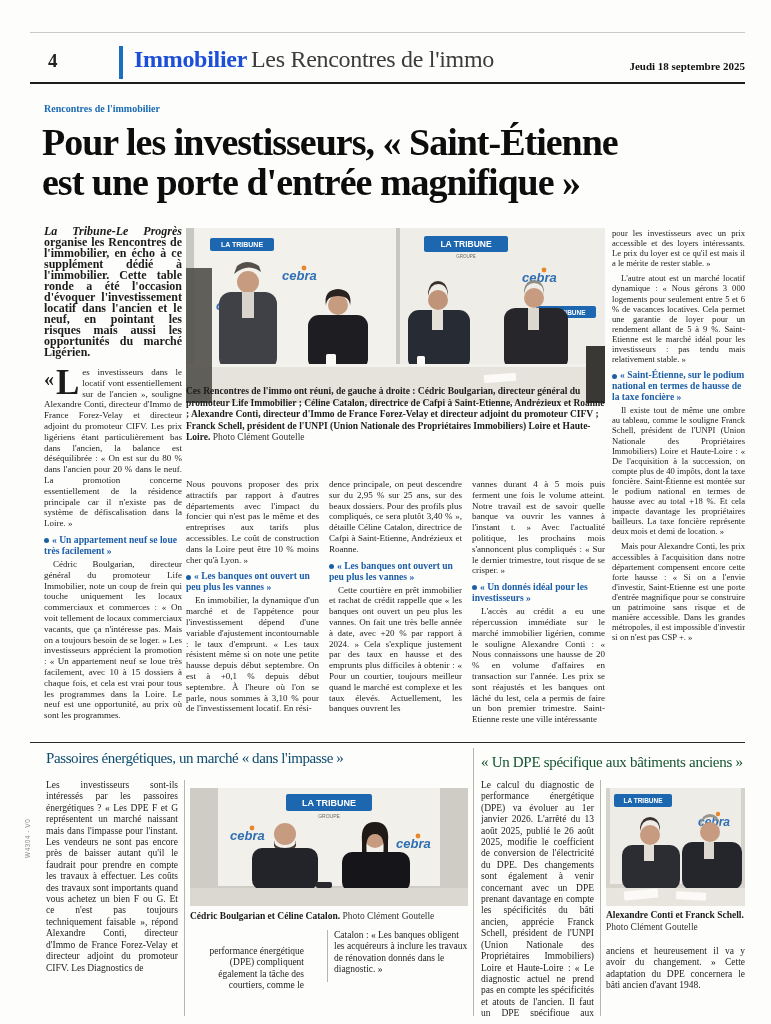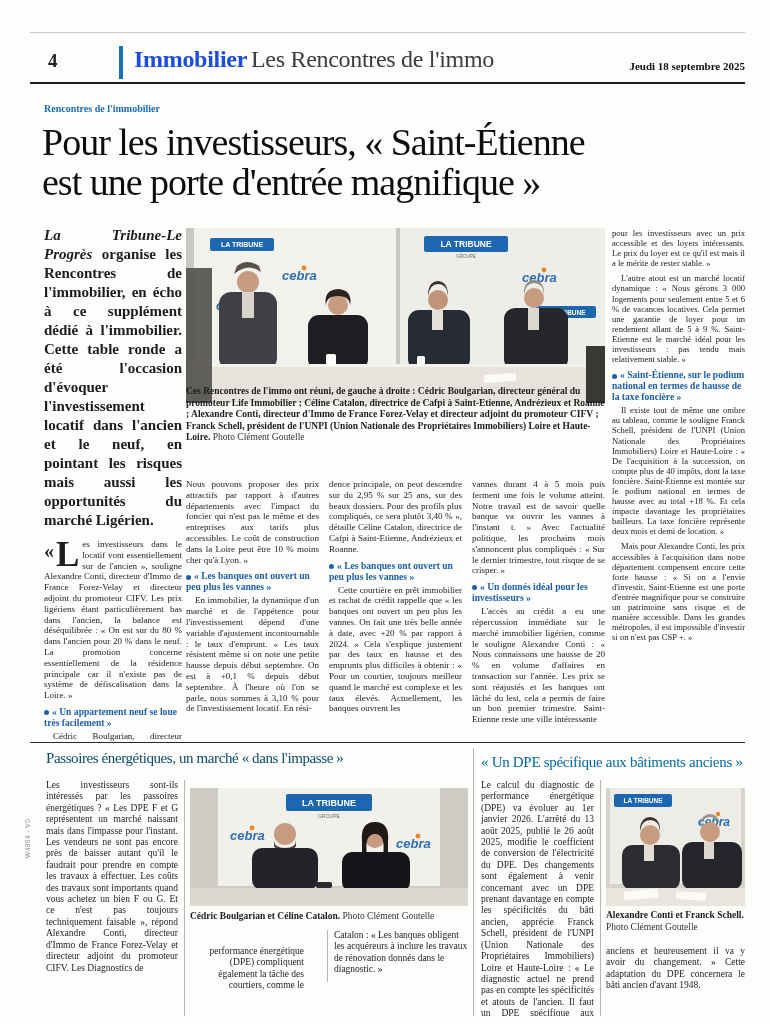--- a/index.html
+++ b/index.html
@@ -9,41 +9,41 @@
   
   .top-hairline{height:1px;background:#c9c9c6;}
   .page-num{font-size:19px;font-weight:bold;color:#222;}
   .head-bar{width:4px;background:#1a6fbf;}
   .section-title{font-size:24px;font-weight:bold;color:#1d4ed8;letter-spacing:-0.3px;}
   .section-sub{font-size:24px;color:#3c3c3c;letter-spacing:-0.3px;}
   .issue-date{font-size:11px;font-weight:bold;color:#111;}
   .header-rule{height:2px;background:#1d1d1d;}
   
   .kicker{font-size:10px;font-weight:bold;color:#1a6ab4;}
-  .headline{font-size:38px;line-height:40px;font-weight:normal;color:#0d0d0d;letter-spacing:-1px;white-space:nowrap;}
-  
-  .lead{font-size:15px;line-height:19px;font-weight:bold;text-align:justify;}
+  .headline{font-size:38px;line-height:40px;font-weight:bold;color:#0d0d0d;letter-spacing:-1px;white-space:nowrap;}
+  
+  .lead{font-size:12px;line-height:11px;font-weight:bold;text-align:justify;}
   .lead .lead-name{font-style:italic;}
   .body{font-size:9px;line-height:10.8px;text-align:justify;hyphens:auto;-webkit-hyphens:auto;}
   .body.indent{text-indent:9px;}
   .col{overflow:hidden;}
   .col p{margin:0 0 5px 0;}
   .rightcol .body{font-size:8.6px;line-height:10.1px;}
   .subhead{font-size:9.6px;line-height:11px;font-weight:bold;color:#1d5fa7;margin:3px 0 3px 0;}
   .bullet{display:inline-block;width:5px;height:5px;border-radius:50%;background:#1d5fa7;margin-right:3px;vertical-align:middle;}
   .dropcap-q{float:left;font-size:20px;line-height:20px;font-weight:bold;margin:2px 2px 0 0;}
   .dropcap{float:left;font-size:35px;line-height:29px;font-weight:bold;margin:1px 3px 0 0;}
   
   .caption{font-size:9.5px;line-height:11.6px;text-align:left;}
   .cap-bold{font-weight:bold;}
   .cap-credit{font-weight:normal;color:#333;}
   
   .bottom-rule{height:1px;background:#2a2a2a;}
   .b-headline1{font-size:15px;letter-spacing:-0.4px;color:#0c4a6e;white-space:nowrap;}
-  .b-headline2{font-size:15px;letter-spacing:-0.3px;color:#0369a1;white-space:nowrap;}
+  .b-headline2{font-size:15px;letter-spacing:-0.3px;color:#14532d;white-space:nowrap;}
   .bbody{font-size:9.5px;line-height:11.4px;text-align:justify;hyphens:auto;-webkit-hyphens:auto;}
   .vdiv{width:1px;background:#b5b5b2;}
   .edition{font-size:6.5px;color:#8a8a8a;font-family:"Liberation Sans",sans-serif;
            transform:rotate(-90deg);transform-origin:left top;white-space:nowrap;letter-spacing:0.5px;}
   .photo-frame{overflow:hidden;background:#cfccc6;}
   svg text{font-family:"Liberation Sans",sans-serif;}
 </style>
 </head>
 <body>
 

